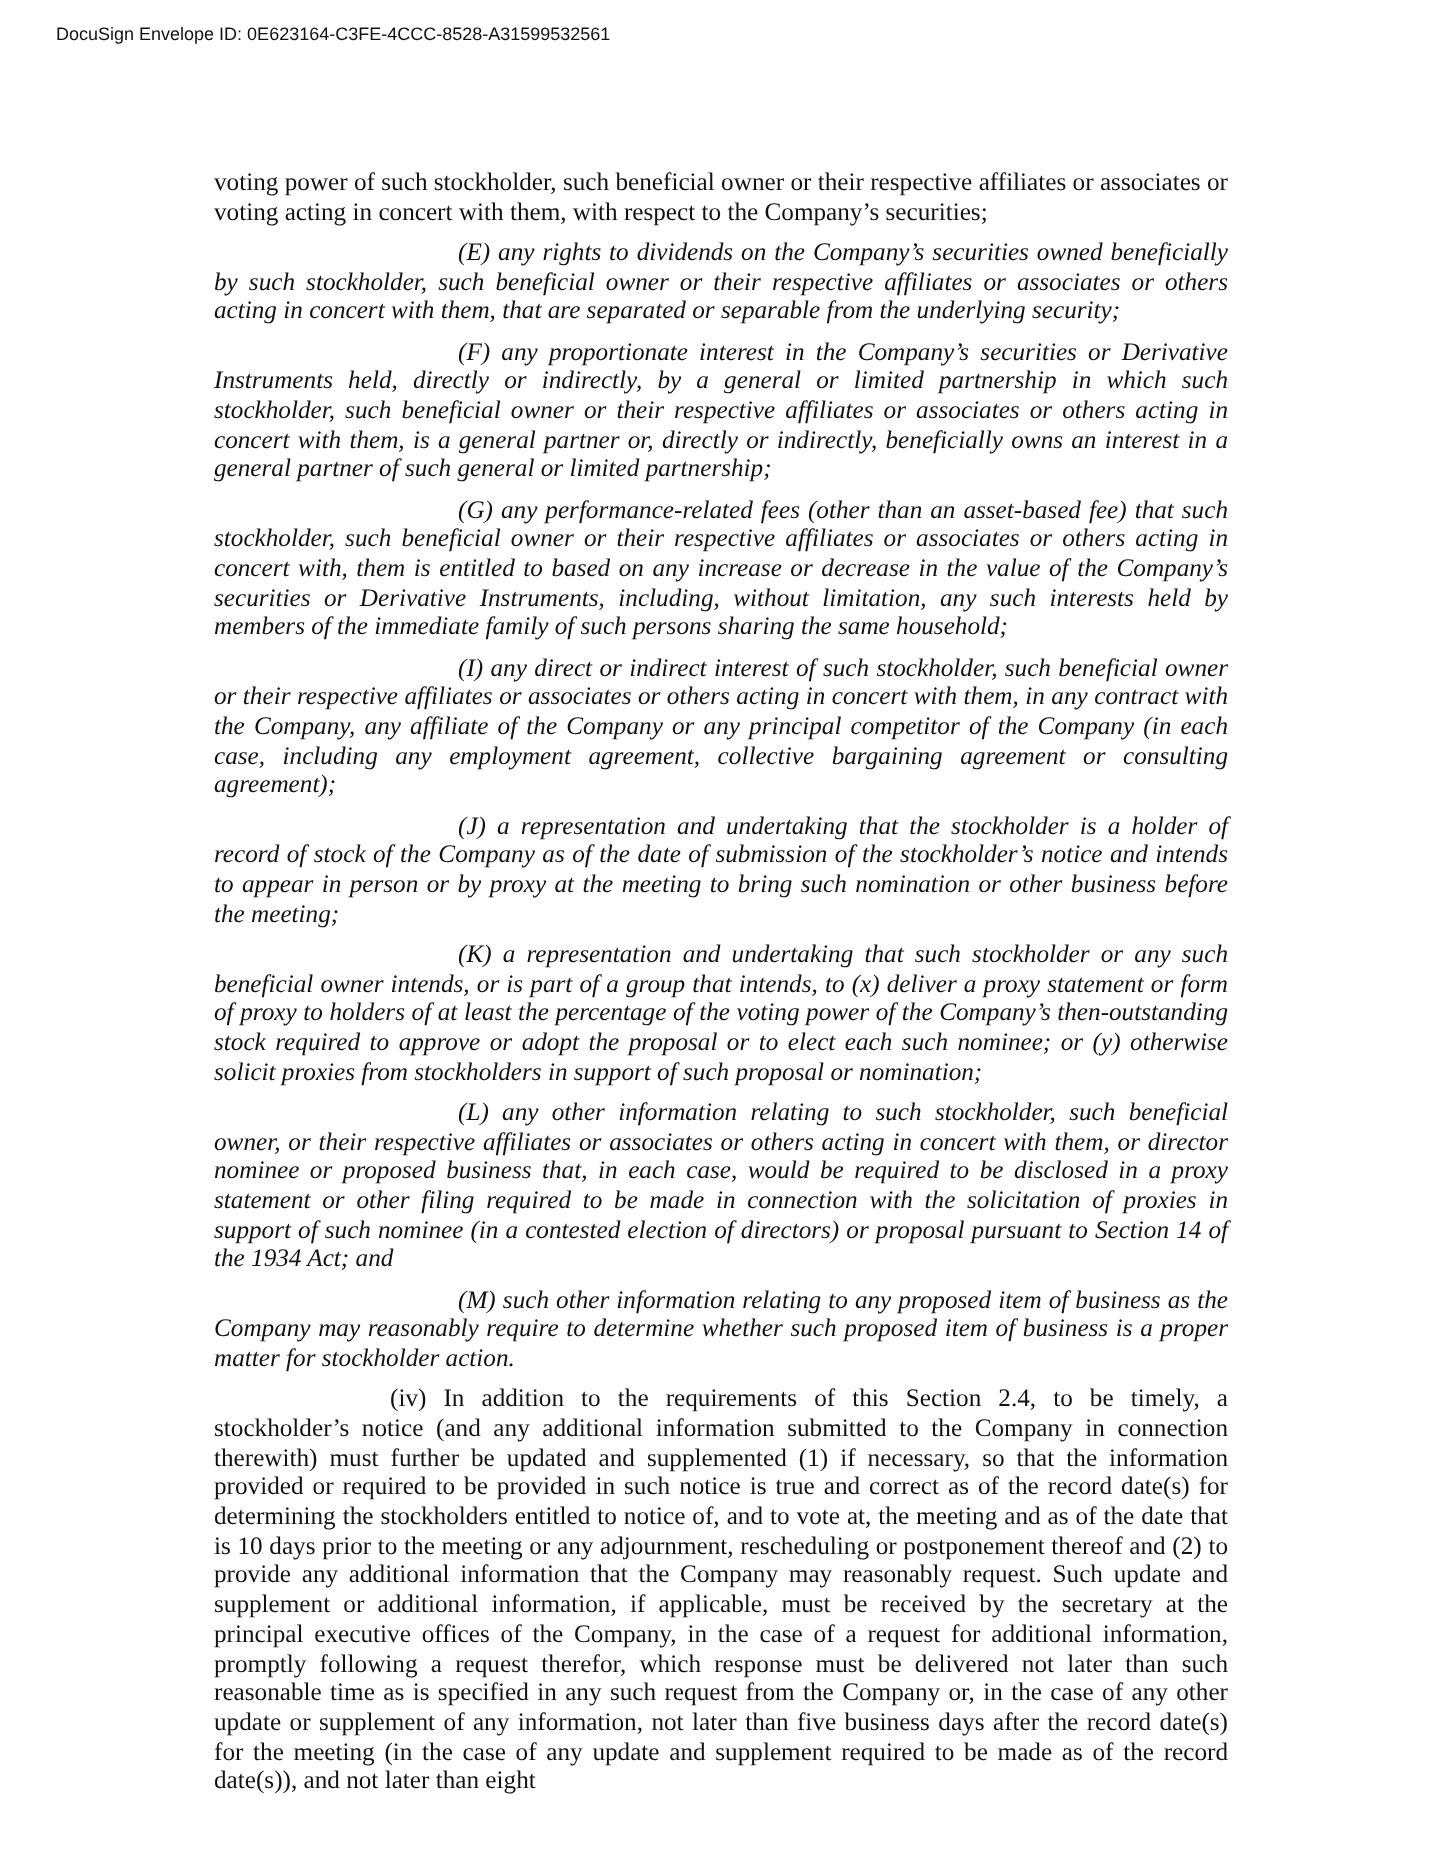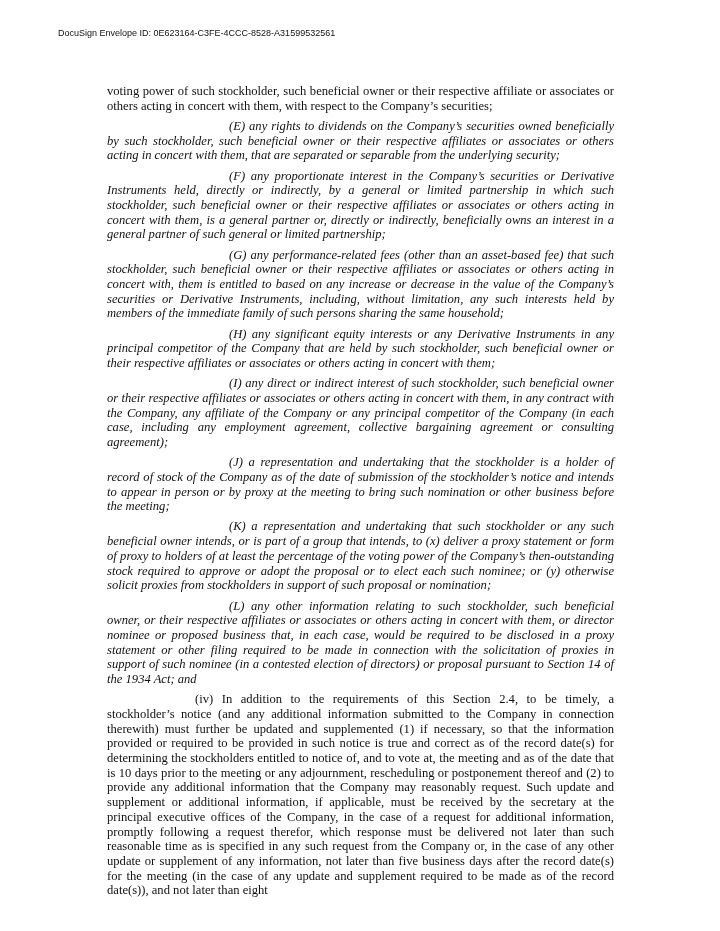--- a/index.html
+++ b/index.html
@@ -9,27 +9,26 @@
   }
   .page {
     position: relative;
     width: 720px;
     height: 931px;
     background: #ffffff;
     overflow: hidden;
   }
   .envelope-id {
     position: absolute;
-    top: 28px;
+    top: 12px;
     left: 28px;
     font-family: "Liberation Sans", sans-serif;
     font-size: 9px;
     color: #111111;
     white-space: nowrap;
-    margin-left: 30px;
   }
   .doc-body {
     position: absolute;
     top: 84px;
     left: 107px;
     width: 507px;
     font-family: "Liberation Serif", serif;
     font-size: 12.6px;
     line-height: 14.7px;
     color: #111111;
@@ -44,25 +43,25 @@
   .indent-med  { text-indent: 88px; }
 </style>
 </head>
 <body>
 
 <div class="page">
 
   <div class="envelope-id">DocuSign Envelope ID: 0E623164-C3FE-4CCC-8528-A31599532561</div>
 
   <div class="doc-body">
-    <p class="indent-none">voting power of such stockholder, such beneficial owner or their respective affiliate or associates or others acting in concert with them, with respect to the Company’s securities;</p>
+    <p class="indent-none">voting power of such stockholder, such beneficial owner or their respective affiliates or associates or voting acting in concert with them, with respect to the Company’s securities;</p>
     <p class="indent-deep">(E) any rights to dividends on the Company’s securities owned beneficially by such stockholder, such beneficial owner or their respective affiliates or associates or others acting in concert with them, that are separated or separable from the underlying security;</p>
     <p class="indent-deep">(F) any proportionate interest in the Company’s securities or Derivative Instruments held, directly or indirectly, by a general or limited partnership in which such stockholder, such beneficial owner or their respective affiliates or associates or others acting in concert with them, is a general partner or, directly or indirectly, beneficially owns an interest in a general partner of such general or limited partnership;</p>
     <p class="indent-deep">(G) any performance-related fees (other than an asset-based fee) that such stockholder, such beneficial owner or their respective affiliates or associates or others acting in concert with, them is entitled to based on any increase or decrease in the value of the Company’s securities or Derivative Instruments, including, without limitation, any such interests held by members of the immediate family of such persons sharing the same household;</p>
-    <p class="indent-deep">(H) any significant equity interests or any Derivative Instruments in any principal competitor of the Company that are held by such stockholder, such beneficial owner or their respective affiliates or associates or others acting in concert with them;</p>
     <p class="indent-deep">(I) any direct or indirect interest of such stockholder, such beneficial owner or their respective affiliates or associates or others acting in concert with them, in any contract with the Company, any affiliate of the Company or any principal competitor of the Company (in each case, including any employment agreement, collective bargaining agreement or consulting agreement);</p>
     <p class="indent-deep">(J) a representation and undertaking that the stockholder is a holder of record of stock of the Company as of the date of submission of the stockholder’s notice and intends to appear in person or by proxy at the meeting to bring such nomination or other business before the meeting;</p>
     <p class="indent-deep">(K) a representation and undertaking that such stockholder or any such beneficial owner intends, or is part of a group that intends, to (x) deliver a proxy statement or form of proxy to holders of at least the percentage of the voting power of the Company’s then-outstanding stock required to approve or adopt the proposal or to elect each such nominee; or (y) otherwise solicit proxies from stockholders in support of such proposal or nomination;</p>
     <p class="indent-deep">(L) any other information relating to such stockholder, such beneficial owner, or their respective affiliates or associates or others acting in concert with them, or director nominee or proposed business that, in each case, would be required to be disclosed in a proxy statement or other filing required to be made in connection with the solicitation of proxies in support of such nominee (in a contested election of directors) or proposal pursuant to Section 14 of the 1934 Act; and</p>
+    <p class="indent-deep">(M) such other information relating to any proposed item of business as the Company may reasonably require to determine whether such proposed item of business is a proper matter for stockholder action.</p>
     <p class="indent-med">(iv) In addition to the requirements of this Section 2.4, to be timely, a stockholder’s notice (and any additional information submitted to the Company in connection therewith) must further be updated and supplemented (1) if necessary, so that the information provided or required to be provided in such notice is true and correct as of the record date(s) for determining the stockholders entitled to notice of, and to vote at, the meeting and as of the date that is 10 days prior to the meeting or any adjournment, rescheduling or postponement thereof and (2) to provide any additional information that the Company may reasonably request. Such update and supplement or additional information, if applicable, must be received by the secretary at the principal executive offices of the Company, in the case of a request for additional information, promptly following a request therefor, which response must be delivered not later than such reasonable time as is specified in any such request from the Company or, in the case of any other update or supplement of any information, not later than five business days after the record date(s) for the meeting (in the case of any update and supplement required to be made as of the record date(s)), and not later than eight</p>
   </div>
 
 </div>
 
 </body></html>

